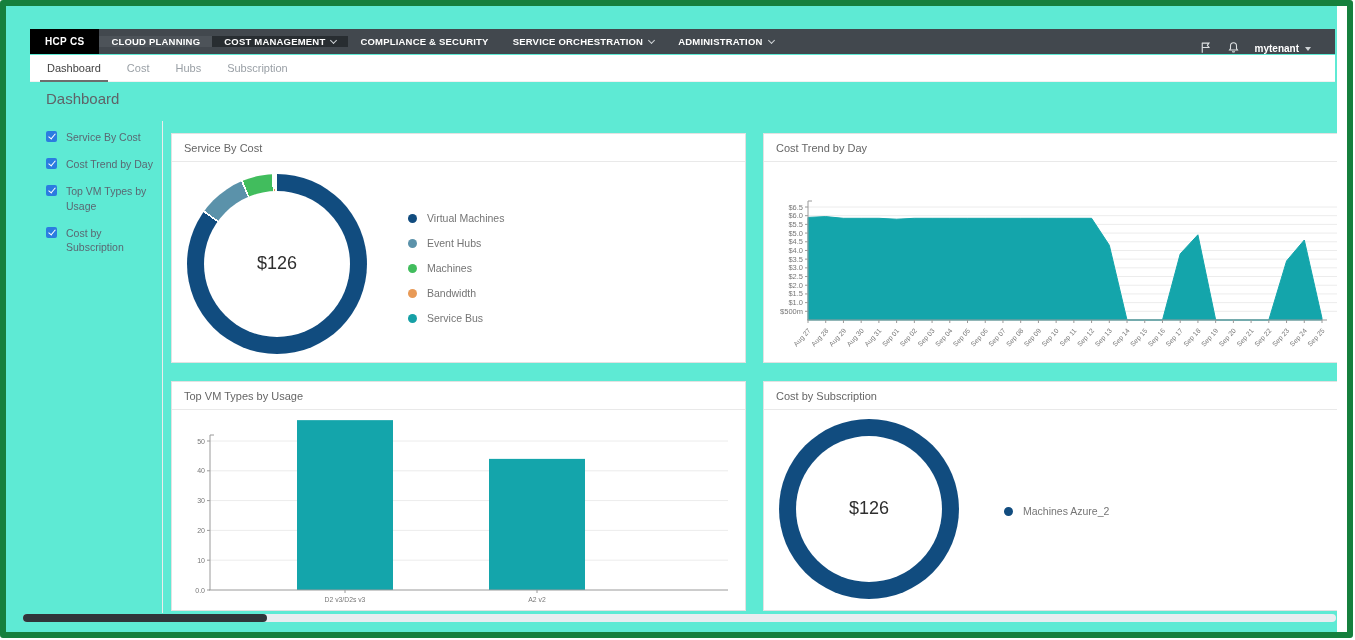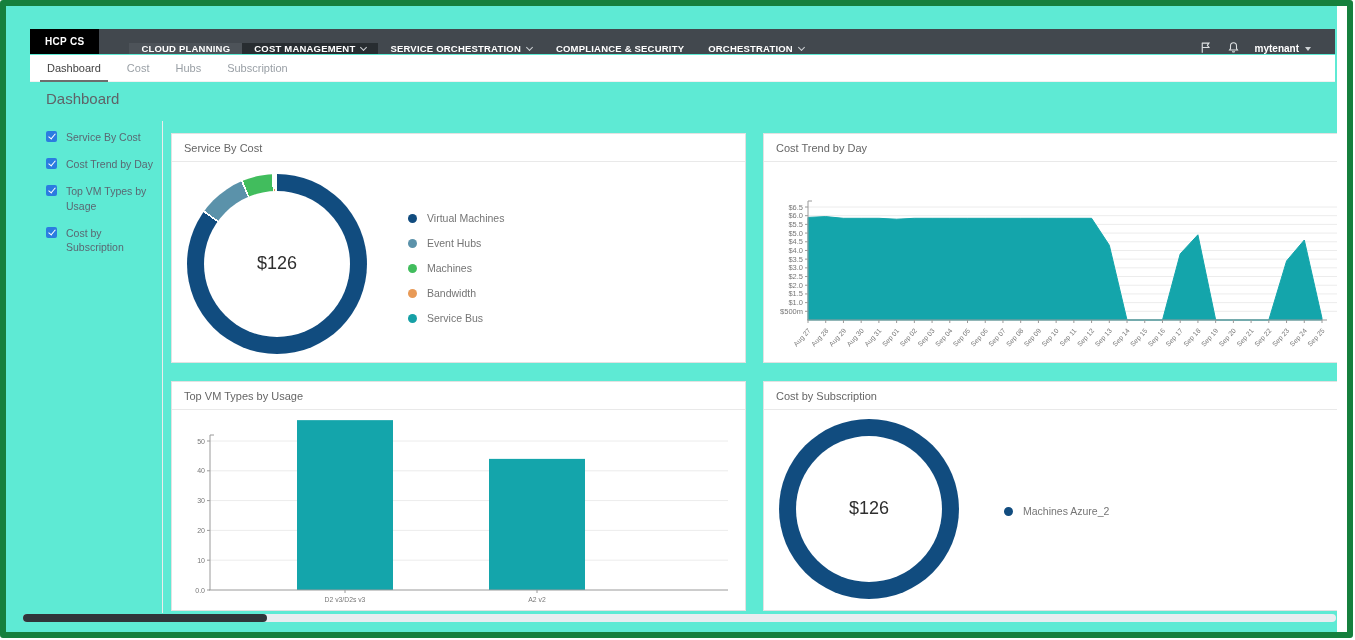--- a/index.html
+++ b/index.html
@@ -5,21 +5,21 @@
   * { margin:0; padding:0; box-sizing:border-box; }
   body { background:#fff; font-family:"Liberation Sans", sans-serif; }
   #app { position:relative; width:1353px; height:638px; border:6px solid #15803d;
          border-radius:3px; background:#5eead4; overflow:hidden; }
 
   
   .navbar { position:absolute; left:24px; top:23px; width:1305px; height:25px;
             background:#42484e; display:flex; align-items:stretch; z-index:4; }
   .brand { background:#000; color:#fff; font-size:10px; font-weight:bold; letter-spacing:.3px;
            display:flex; align-items:center; padding:0 15px; cursor:pointer; }
-  .nav-items { display:flex; align-items:flex-end;padding-left:30px; }
+  .nav-items { display:flex; align-items:center; }
   .nav-item { color:#fff; font-size:9.5px; font-weight:bold; letter-spacing:.2px;
               display:flex; align-items:center; gap:6px; padding:0 12px; cursor:pointer; white-space:nowrap; }
   .nav-item.light { background:#4d5359; }
   .nav-item.active { background:#282d31; }
   .chev { width:5px; height:5px; border-right:1.5px solid #cfd3d6; border-bottom:1.5px solid #cfd3d6;
           transform:rotate(45deg); display:inline-block; margin-top:-3px; }
   .nav-right { margin-left:auto; display:flex; align-items:flex-end; gap:15px; padding-right:24px; }
   .nav-ic { display:flex; align-items:center; cursor:pointer; }
   .tenant { color:#fff; font-size:10px; font-weight:bold; display:flex; align-items:center; gap:6px; cursor:pointer; }
   .caret { width:0; height:0; border-left:3.5px solid transparent; border-right:3.5px solid transparent;
@@ -94,28 +94,28 @@
     <div class="brand">HCP CS</div>
     <div class="nav-items">
         <div class="nav-item light">
           <span>CLOUD PLANNING</span>
         </div>
         <div class="nav-item active">
           <span>COST MANAGEMENT</span>
           <span class="chev"></span>
         </div>
         <div class="nav-item">
+          <span>COMPLIANCE &amp; SECURITY</span>
+        </div>
+        <div class="nav-item">
           <span>SERVICE ORCHESTRATION</span>
           <span class="chev"></span>
         </div>
         <div class="nav-item">
-          <span>COMPLIANCE &amp; SECURITY</span>
-        </div>
-        <div class="nav-item">
-          <span>ORCHESTRATION</span>
+          <span>ADMINISTRATION</span>
           <span class="chev"></span>
         </div>
       </div>
     <div class="nav-right">
       <span class="nav-ic">
         <svg width="13" height="13" viewBox="0 0 16 16" fill="none" stroke="#dfe2e4" stroke-width="1.4">
           <path d="M4 2 V14.5"></path>
           <path d="M4 2.6 H12.2 L10.3 5.3 L12.2 8 H4"></path>
         </svg>
       </span>

